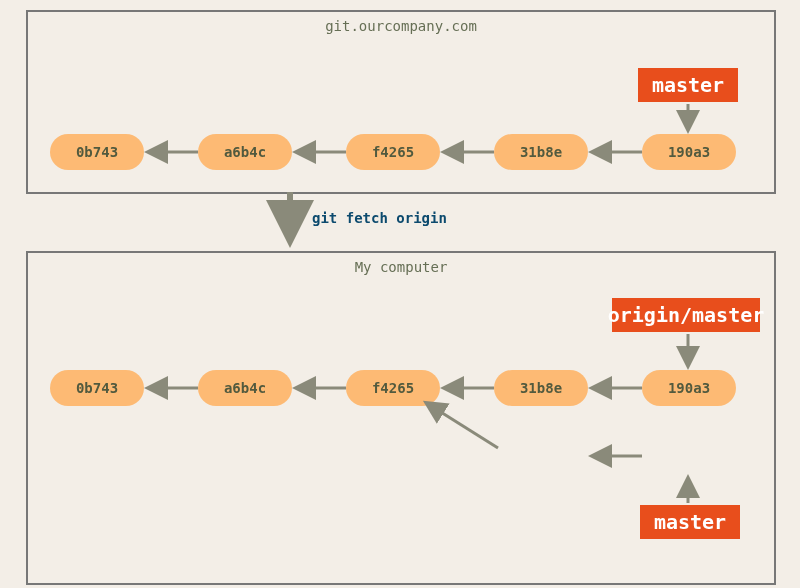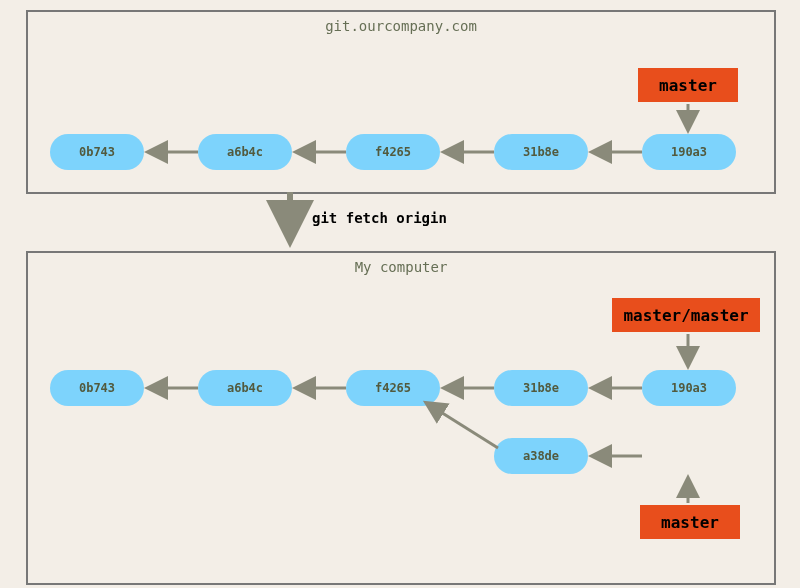--- a/index.html
+++ b/index.html
@@ -1,21 +1,21 @@
 <!DOCTYPE html>
 <html><head>
 <meta charset="utf-8">
 <style>
   body{margin:0;background:#f3eee7;font-family:ui-monospace,Menlo,Consolas,monospace;color:#666f55}
   .canvas{position:relative;width:800px;height:588px}
   .box{position:absolute;border:2px solid #777;background:#f3eee7}
   .box-title{position:absolute;left:0;right:0;top:6px;text-align:center;font-size:14px;color:#666f55}
-  .commit{position:absolute;width:94px;height:36px;border-radius:18px;background:#7dd3fc;display:flex;align-items:center;justify-content:center;font-size:12px;color:#525a3e;font-weight:600}
-  .ref{position:absolute;background:#e84e1c;color:#000000;display:flex;align-items:center;justify-content:center;font-size:16px;font-weight:600;height:34px}
-  .cmd{position:absolute;font-weight:700;font-size:14px;color:#000000}
+  .commit{position:absolute;width:94px;height:36px;border-radius:18px;background:#fdba74;display:flex;align-items:center;justify-content:center;font-size:14px;color:#525a3e;font-weight:600}
+  .ref{position:absolute;background:#e84e1c;color:#ffffff;display:flex;align-items:center;justify-content:center;font-size:20px;font-weight:600;height:34px}
+  .cmd{position:absolute;font-weight:700;font-size:14px;color:#0c4a6e}
   svg.arrows{position:absolute;inset:0;width:800px;height:588px;pointer-events:none}
 </style>
 </head>
 <body>
 
 <div class="canvas">
 
   <div class="box" style="left:26px;top:10px;width:746px;height:180px">
     <div class="box-title">git.ourcompany.com</div>
   </div>
@@ -27,29 +27,28 @@
   <div class="commit" style="left:642px;top:134px">190a3</div>
 
   <div class="ref" style="left:638px;top:68px;width:100px">master</div>
 
   <div class="cmd" style="left:312px;top:210px">git fetch origin</div>
 
   <div class="box" style="left:26px;top:251px;width:746px;height:330px">
     <div class="box-title">My computer</div>
   </div>
 
-  <div class="ref" style="left:612px;top:298px;width:148px">master/master</div>
+  <div class="ref" style="left:612px;top:298px;width:148px">origin/master</div>
 
   <div class="commit" style="left:50px;top:370px">0b743</div>
   <div class="commit" style="left:198px;top:370px">a6b4c</div>
   <div class="commit" style="left:346px;top:370px">f4265</div>
   <div class="commit" style="left:494px;top:370px">31b8e</div>
   <div class="commit" style="left:642px;top:370px">190a3</div>
 
-  <div class="commit" style="left:494px;top:438px">a38de</div>
 
   <div class="ref" style="left:640px;top:505px;width:100px">master</div>
 
   <svg class="arrows">
     <defs>
       <marker id="ah" markerWidth="8" markerHeight="8" refX="6" refY="4" orient="auto">
         <path d="M0,0 L8,4 L0,8 Z" fill="#8a8a7a"></path>
       </marker>
     </defs>
     <g stroke="#8a8a7a" stroke-width="3" fill="none" marker-end="url(#ah)">

